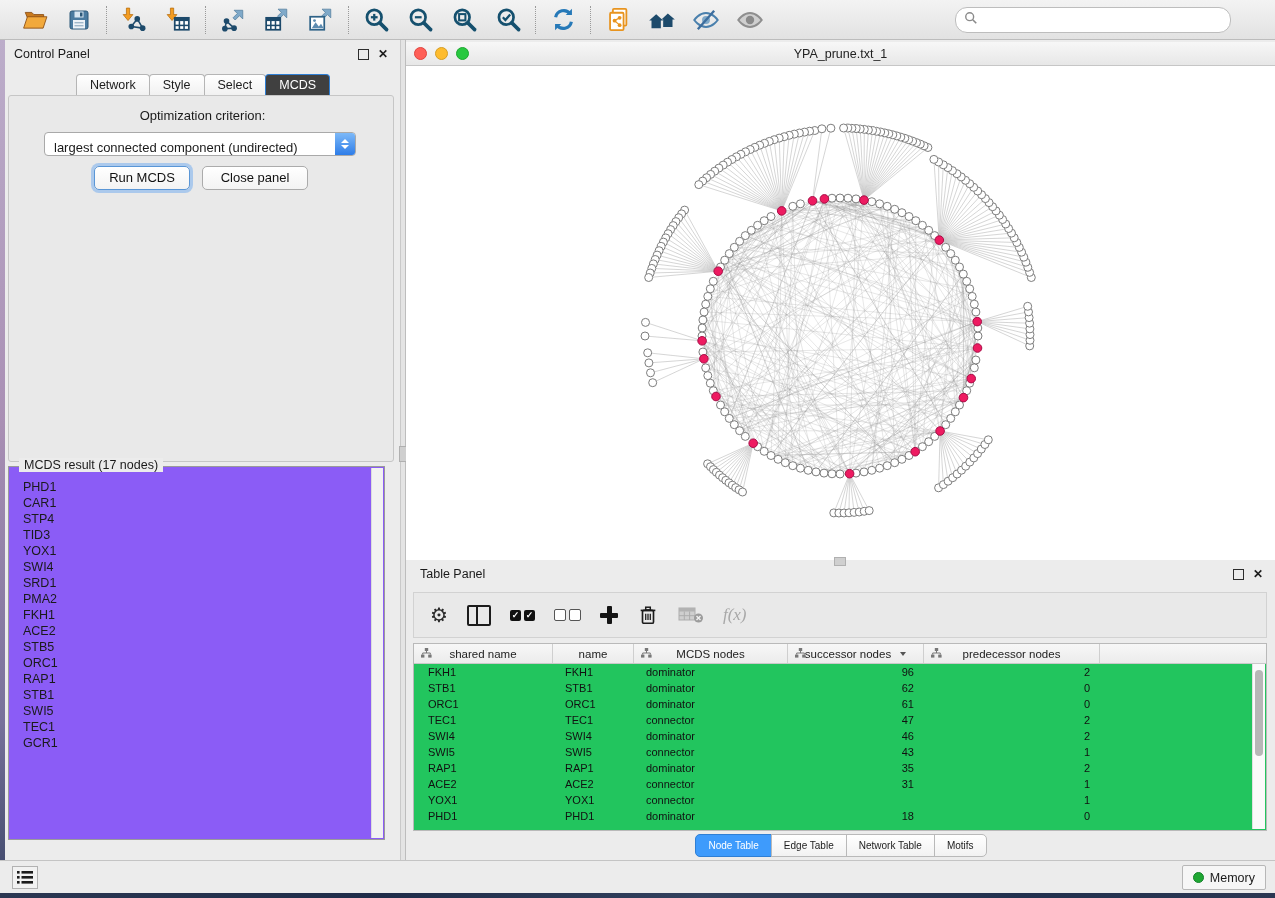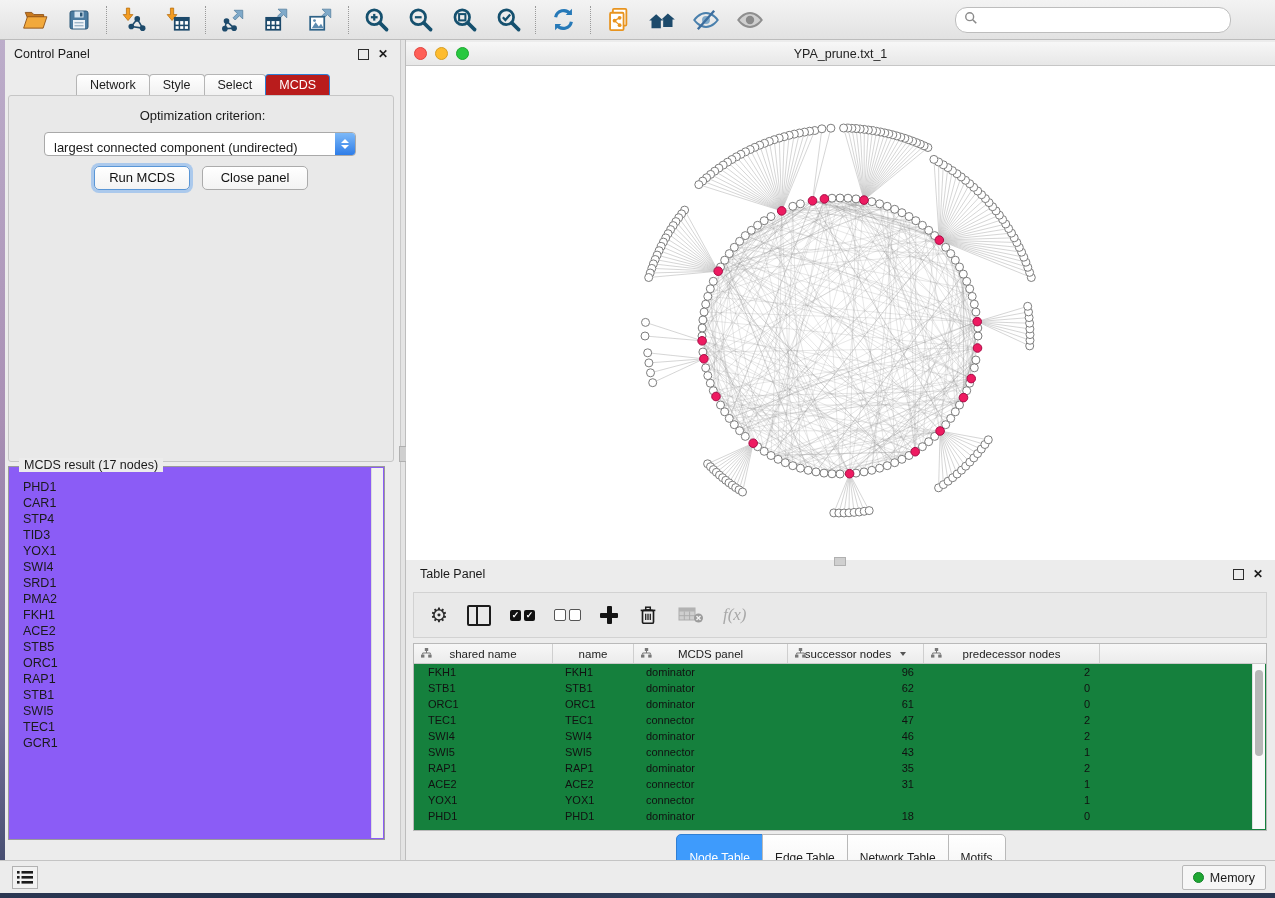--- a/index.html
+++ b/index.html
@@ -23,21 +23,21 @@
   
   .control-panel{position:absolute;left:5px;top:40px;width:395px;height:820px;background:#ececec;}
   .panel-titlebar{position:absolute;left:0;top:0;width:100%;height:28px;display:flex;align-items:center;}
   .panel-title{font-size:12.5px;padding-left:9px;}
   .win-icons{margin-left:auto;display:flex;align-items:center;gap:9px;padding-right:12px;}
   .win-float{width:9px;height:9px;border:1.6px solid #2d2d2d;background:transparent;}
   .win-close{font-size:12px;font-weight:bold;color:#1c1c1c;line-height:1;}
   .ctl-tabs{position:absolute;left:0;top:34px;width:100%;display:flex;justify-content:center;gap:0;}
   .tab{height:20px;line-height:20px;padding:0 13px;font-size:12.5px;background:linear-gradient(#ffffff,#f1f1f1);
     border:1px solid #b5b5b5;border-bottom:none;border-radius:4px 4px 0 0;margin-right:-1px;color:#1c1c1c;}
-  .tab.active{background:#b91c1c;border-color:#2f7fd4;color:#fff;}
+  .tab.active{background:#404040;border-color:#2f7fd4;color:#fff;}
   .ctl-box{position:absolute;left:3px;top:55px;width:386px;height:367px;box-sizing:border-box;
     background:#e9e9e9;border:1px solid #c6c6c6;border-radius:3px;}
   .opt-label{position:absolute;left:0;top:68px;width:100%;text-align:center;font-size:13px;}
   .combo{position:absolute;left:39px;top:92px;width:312px;height:24px;box-sizing:border-box;
     background:#fff;border:1px solid #a9a9a9;border-radius:4px;display:flex;align-items:flex-end;}
   .combo-text{flex:1;font-size:13px;padding-left:9px;white-space:nowrap;}
   .combo-step{width:20px;height:22px;margin:0;border-radius:0 3px 3px 0;
     background:linear-gradient(#7db9f8,#2e7de8);display:flex;flex-direction:column;align-items:center;justify-content:center;gap:2px;}
   .chev-up{width:0;height:0;border-left:4px solid transparent;border-right:4px solid transparent;border-bottom:4px solid #fff;}
   .chev-dn{width:0;height:0;border-left:4px solid transparent;border-right:4px solid transparent;border-top:4px solid #fff;}
@@ -79,33 +79,33 @@
   .gear-glyph{font-size:20px;color:#2b2b2b;line-height:1;}
   .panes{width:20px;height:17px;border:2.5px solid #1c1c1c;border-radius:2px;position:relative;}
   .panes:after{content:"";position:absolute;left:7px;top:0;bottom:0;width:2.5px;background:#1c1c1c;}
   .cb-row{display:flex;gap:3px;}
   .cb-on{width:11px;height:11px;background:#111;border-radius:2px;color:#fff;font-size:9px;line-height:11px;text-align:center;font-weight:bold;}
   .cb-off{width:10px;height:10px;border:1.6px solid #555;border-radius:2px;background:#fff;}
   .plus{position:relative;width:18px;height:18px;}
   .plus:before{content:"";position:absolute;left:7px;top:0;width:5px;height:18px;background:#151515;border-radius:1px;}
   .plus:after{content:"";position:absolute;left:0;top:7px;width:18px;height:5px;background:#151515;border-radius:1px;}
   .fx{font-family:"Liberation Serif",serif;font-style:italic;font-size:17px;color:#a8a8a8;}
-  .tbl{position:absolute;left:7px;top:83px;width:854px;height:188px;box-sizing:border-box;background:#15803d;border:1px solid #b9b9b9;}
+  .tbl{position:absolute;left:7px;top:83px;width:854px;height:188px;box-sizing:border-box;background:#22c55e;border:1px solid #b9b9b9;}
   .tbl-header{display:flex;height:19px;background:linear-gradient(#f7f7f7,#ececec);border-bottom:1px solid #c9c9c9;}
   .th{box-sizing:border-box;border-right:1px solid #cfcfcf;display:flex;align-items:center;justify-content:center;
     gap:6px;font-size:11.5px;color:#222;position:relative;}
   .th .attr-ic{position:absolute;left:7px;}
   .sort-dn{width:0;height:0;border-left:3.5px solid transparent;border-right:3.5px solid transparent;border-top:4px solid #555;margin-left:3px;}
   .tr{display:flex;height:16px;line-height:16px;font-size:11px;color:#111;}
   .td{box-sizing:border-box;overflow:hidden;white-space:nowrap;}
   .td.num{text-align:right;padding-right:10px;}
   .tbl-scroll{position:absolute;right:1px;top:20px;bottom:1px;width:12px;background:#fafafa;border-left:1px solid #e0e0e0;}
   .tbl-thumb{position:absolute;left:2px;top:6px;width:8px;height:86px;background:#b7b7b7;border-radius:4px;}
   .tp-tabs{position:absolute;left:0;top:274px;width:100%;display:flex;justify-content:center;}
-  .tp-tab{height:21px;line-height:21px;padding:13px 12px;font-size:12px;background:linear-gradient(#ffffff,#f2f2f2);
+  .tp-tab{height:21px;line-height:21px;padding:0 12px;font-size:10px;background:linear-gradient(#ffffff,#f2f2f2);
     border:1px solid #b9b9b9;margin-right:-1px;color:#1c1c1c;}
   .tp-tab:first-child{border-radius:5px 0 0 5px;}
   .tp-tab:last-child{border-radius:0 5px 5px 0;}
   .tp-tab.active{background:#3e9bfc;border-color:#2f7fd4;color:#fff;}
   
   .statusbar{position:absolute;left:0;top:860px;width:1275px;height:33px;box-sizing:border-box;
     background:#ececec;border-top:1px solid #c4c4c4;}
   .sb-listbtn{position:absolute;left:12px;top:5px;width:26px;height:23px;box-sizing:border-box;
     border:1px solid #b2b2b2;background:#f2f2f2;display:flex;align-items:center;justify-content:center;}
   .sb-mem{position:absolute;right:9px;top:4px;height:25px;box-sizing:border-box;padding:3px 10px;
@@ -1172,21 +1172,21 @@
                   <rect x="0" y="6.6" width="3.4" height="3"></rect>
                   <rect x="7.2" y="6.6" width="3.4" height="3"></rect>
                 </g>
                 <g stroke="#777" stroke-width="1">
                   <line x1="5.5" y1="3" x2="5.5" y2="5"></line>
                   <line x1="1.7" y1="5" x2="9.3" y2="5"></line>
                   <line x1="1.7" y1="5" x2="1.7" y2="6.6"></line>
                   <line x1="9.3" y1="5" x2="9.3" y2="6.6"></line>
                 </g>
               </svg></span>
-            <span>MCDS panel</span>
+            <span>MCDS nodes</span>
           </div>
           <div class="th" style="width: 136px;">
             <span class="attr-ic"><svg width="11" height="10" viewBox="0 0 11 10">
                 <g fill="#777">
                   <rect x="3.8" y="0" width="3.4" height="3"></rect>
                   <rect x="0" y="6.6" width="3.4" height="3"></rect>
                   <rect x="7.2" y="6.6" width="3.4" height="3"></rect>
                 </g>
                 <g stroke="#777" stroke-width="1">
                   <line x1="5.5" y1="3" x2="5.5" y2="5"></line>

